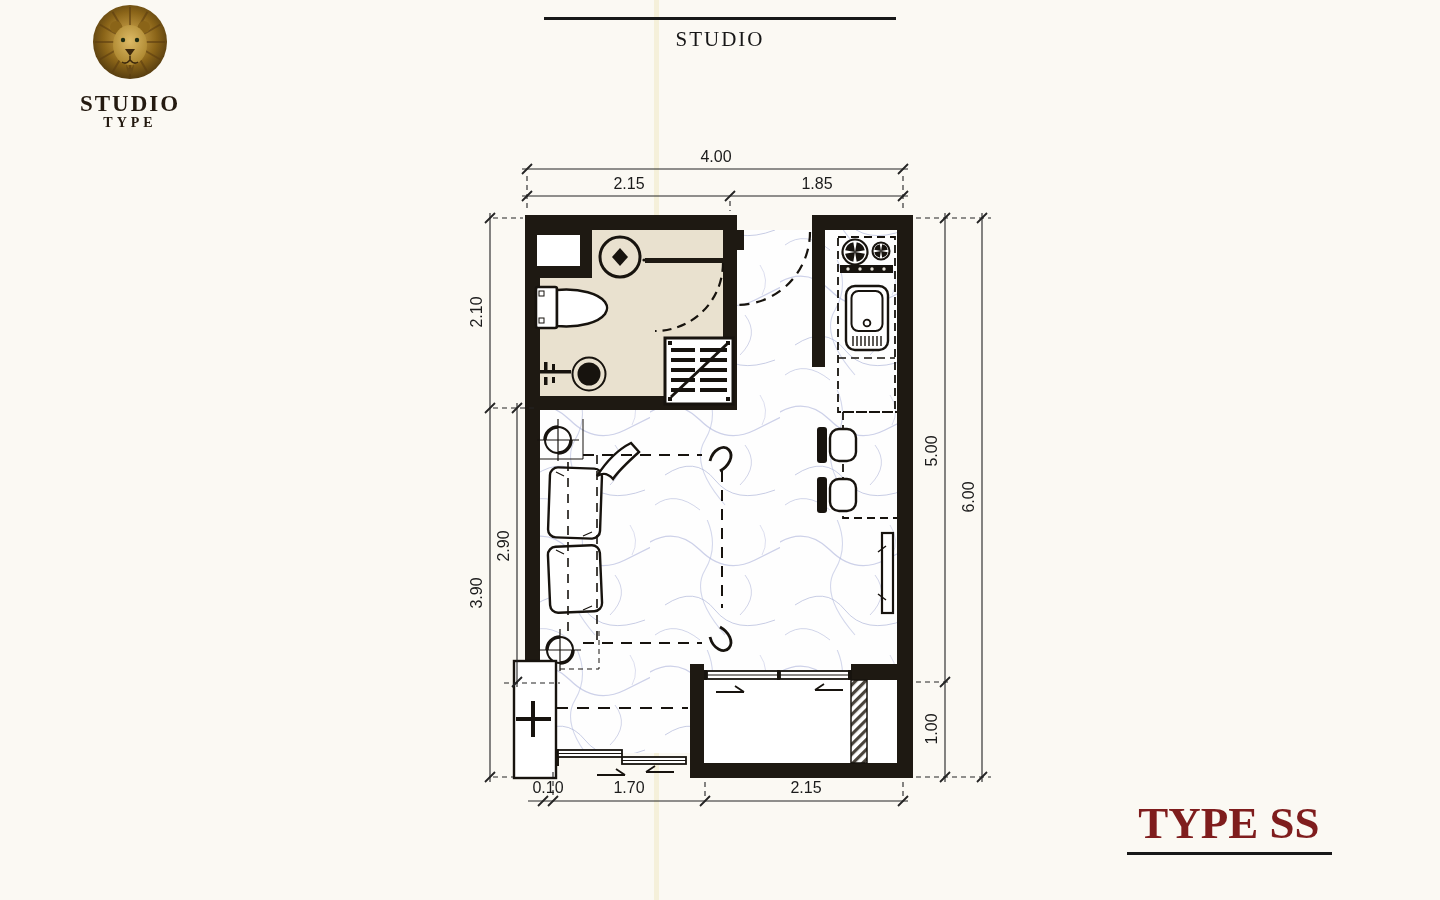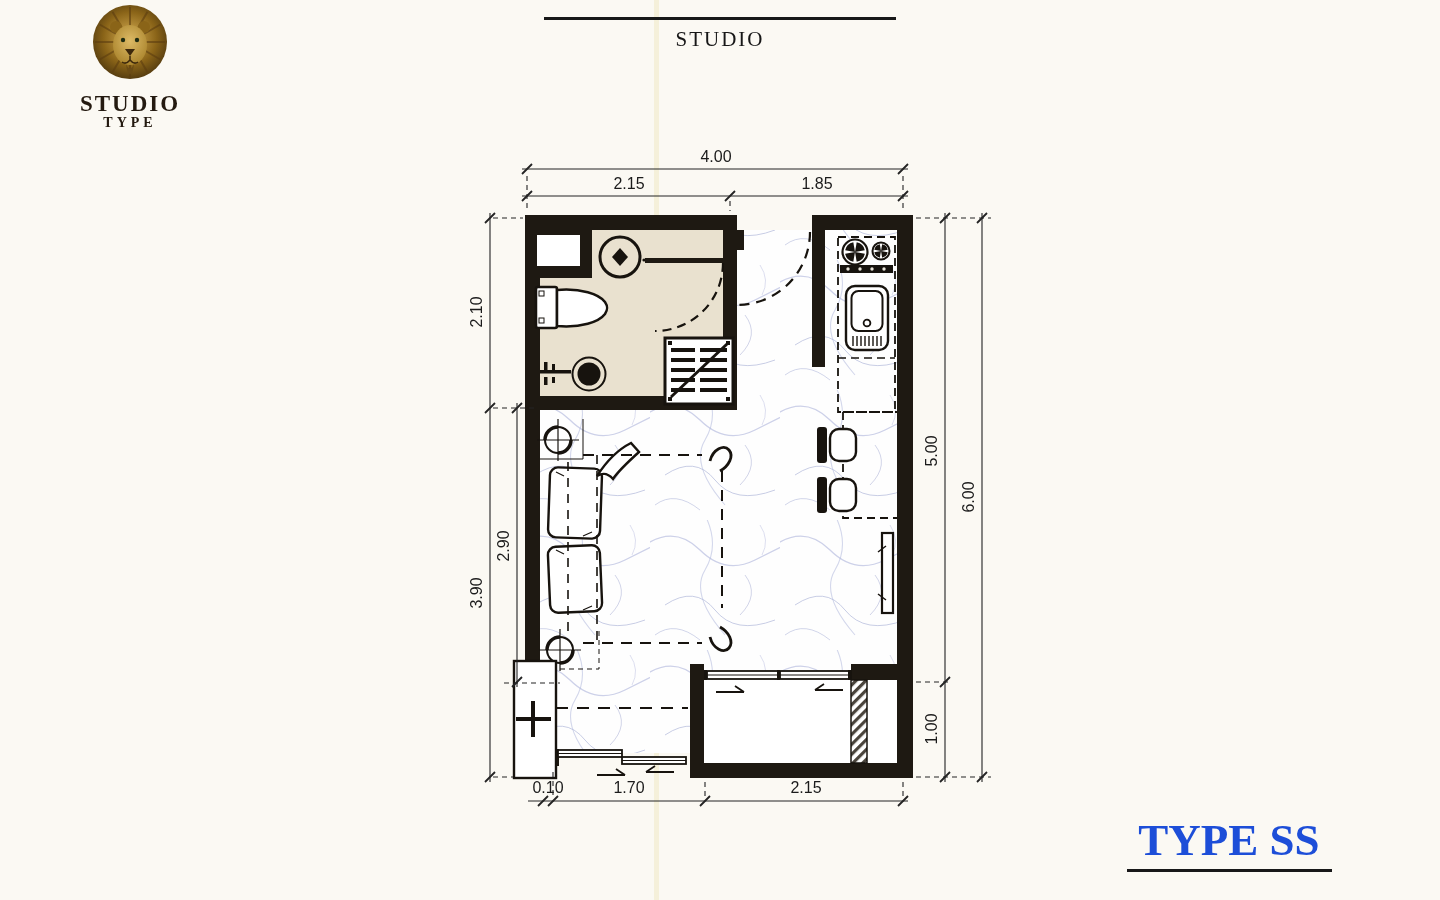--- a/index.html
+++ b/index.html
@@ -12,21 +12,21 @@
   
   .logo{position:absolute;left:68px;top:2px;width:124px;text-align:center;color:#241a10;}
   .logo .brand1{font-size:23px;font-weight:bold;letter-spacing:2px;line-height:1.0;margin-top:2px;}
   .logo .brand2{font-size:14px;font-weight:bold;letter-spacing:4px;line-height:1.1;}
   
   .header{position:absolute;left:470px;top:12px;width:500px;text-align:center;color:#171717;}
   .header .title{font-size:46px;font-weight:600;letter-spacing:1px;line-height:1.1;margin:0;}
   .header .rule{width:352px;height:3px;background:#181818;margin:5px auto 9px auto;}
   .header .subtitle{font-size:21px;font-weight:400;letter-spacing:2px;line-height:1.0;}
   
-  .type-label{position:absolute;left:1123px;top:801px;width:212px;text-align:center;color:#1d4ed8;margin-top:17px;}
+  .type-label{position:absolute;left:1123px;top:801px;width:212px;text-align:center;color:#7f1d1d;}
   .type-label .text{font-size:45px;font-weight:600;line-height:1.0;}
   .type-label .rule{width:205px;height:3px;background:#181818;margin:6px auto 0 auto;}
   .plan{position:absolute;left:460px;top:140px;width:580px;height:680px;}
   svg text{font-family:"Liberation Sans",sans-serif;}
 </style>
 </head>
 <body>
 
 <div class="scan-line"></div>
 

